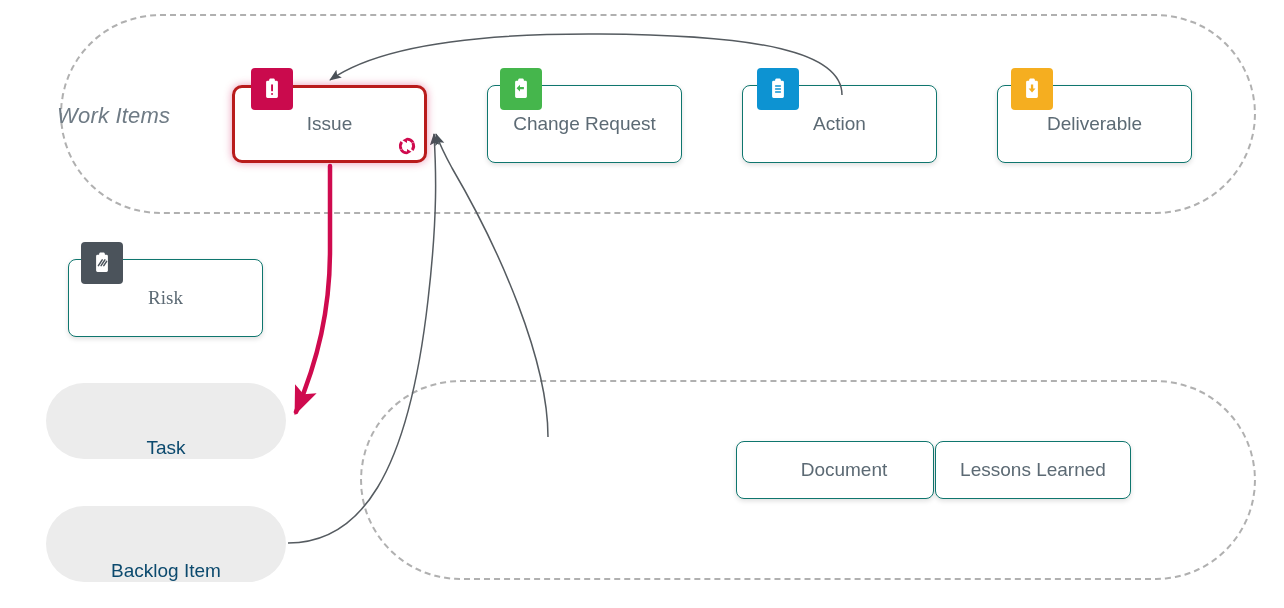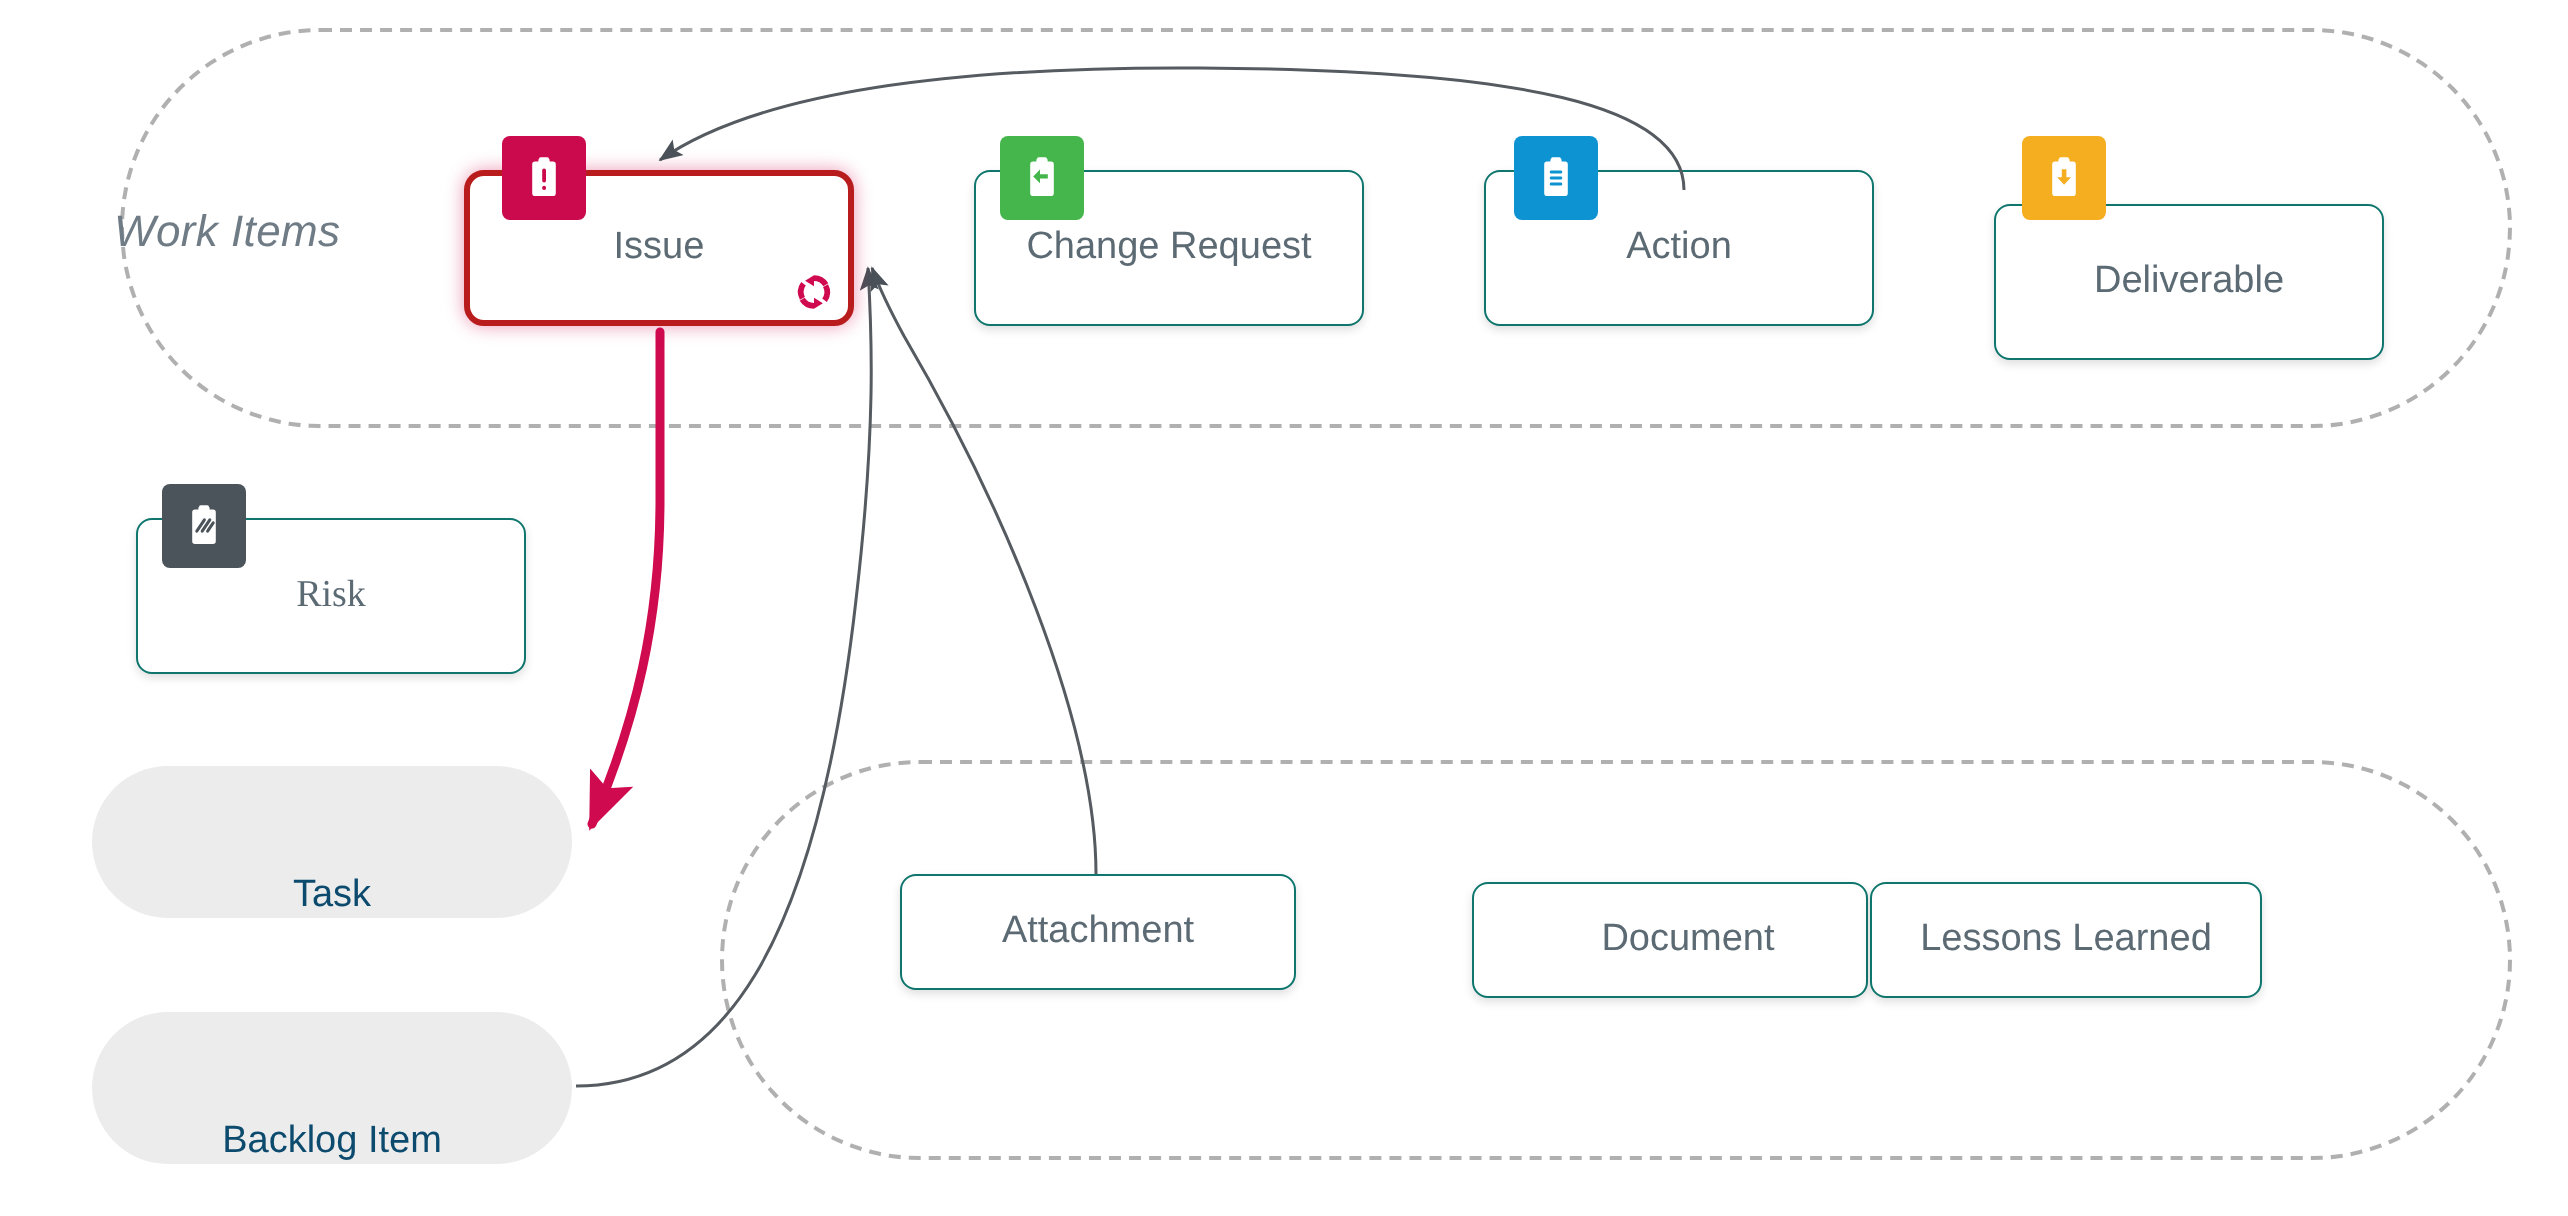--- a/index.html
+++ b/index.html
@@ -85,21 +85,21 @@
   #node-issue {
     left: 232px;
     top: 85px;
     border: 3px solid #b91c1c;
     border-radius: 10px;
     box-shadow: 0 0 9px rgba(207,10,78,0.42);
     z-index: 6;
   }
   #node-change-request { left: 487px; top: 85px; }
   #node-action         { left: 742px; top: 85px; text-align: right; }
-  #node-deliverable    { left: 997px; top: 102px; }
+  #node-deliverable    { left: 997px; top: 85px; }
 
   #node-risk {
     left: 68px;
     top: 259px;
     width: 195px;
     height: 78px;
     font-family: Liberation Serif, serif;
   }
 
   
@@ -225,23 +225,20 @@
   </div>
 
   <div class="pill" id="node-task">
     <span class="node-label">Task</span>
   </div>
 
   <div class="pill" id="node-backlog-item">
     <span class="node-label">Backlog Item</span>
   </div>
 
-  <div class="node lib-card" id="node-attachment">
-    <span class="node-label">Attachment</span>
-  </div>
 
   <div class="node lib-card" id="node-document">
     <span class="node-label">Document</span>
   </div>
 
   <div class="node lib-card" id="node-lessons-learned">
     <span class="node-label">Lessons Learned</span>
   </div>
 
   <div class="badge" id="badge-issue">

